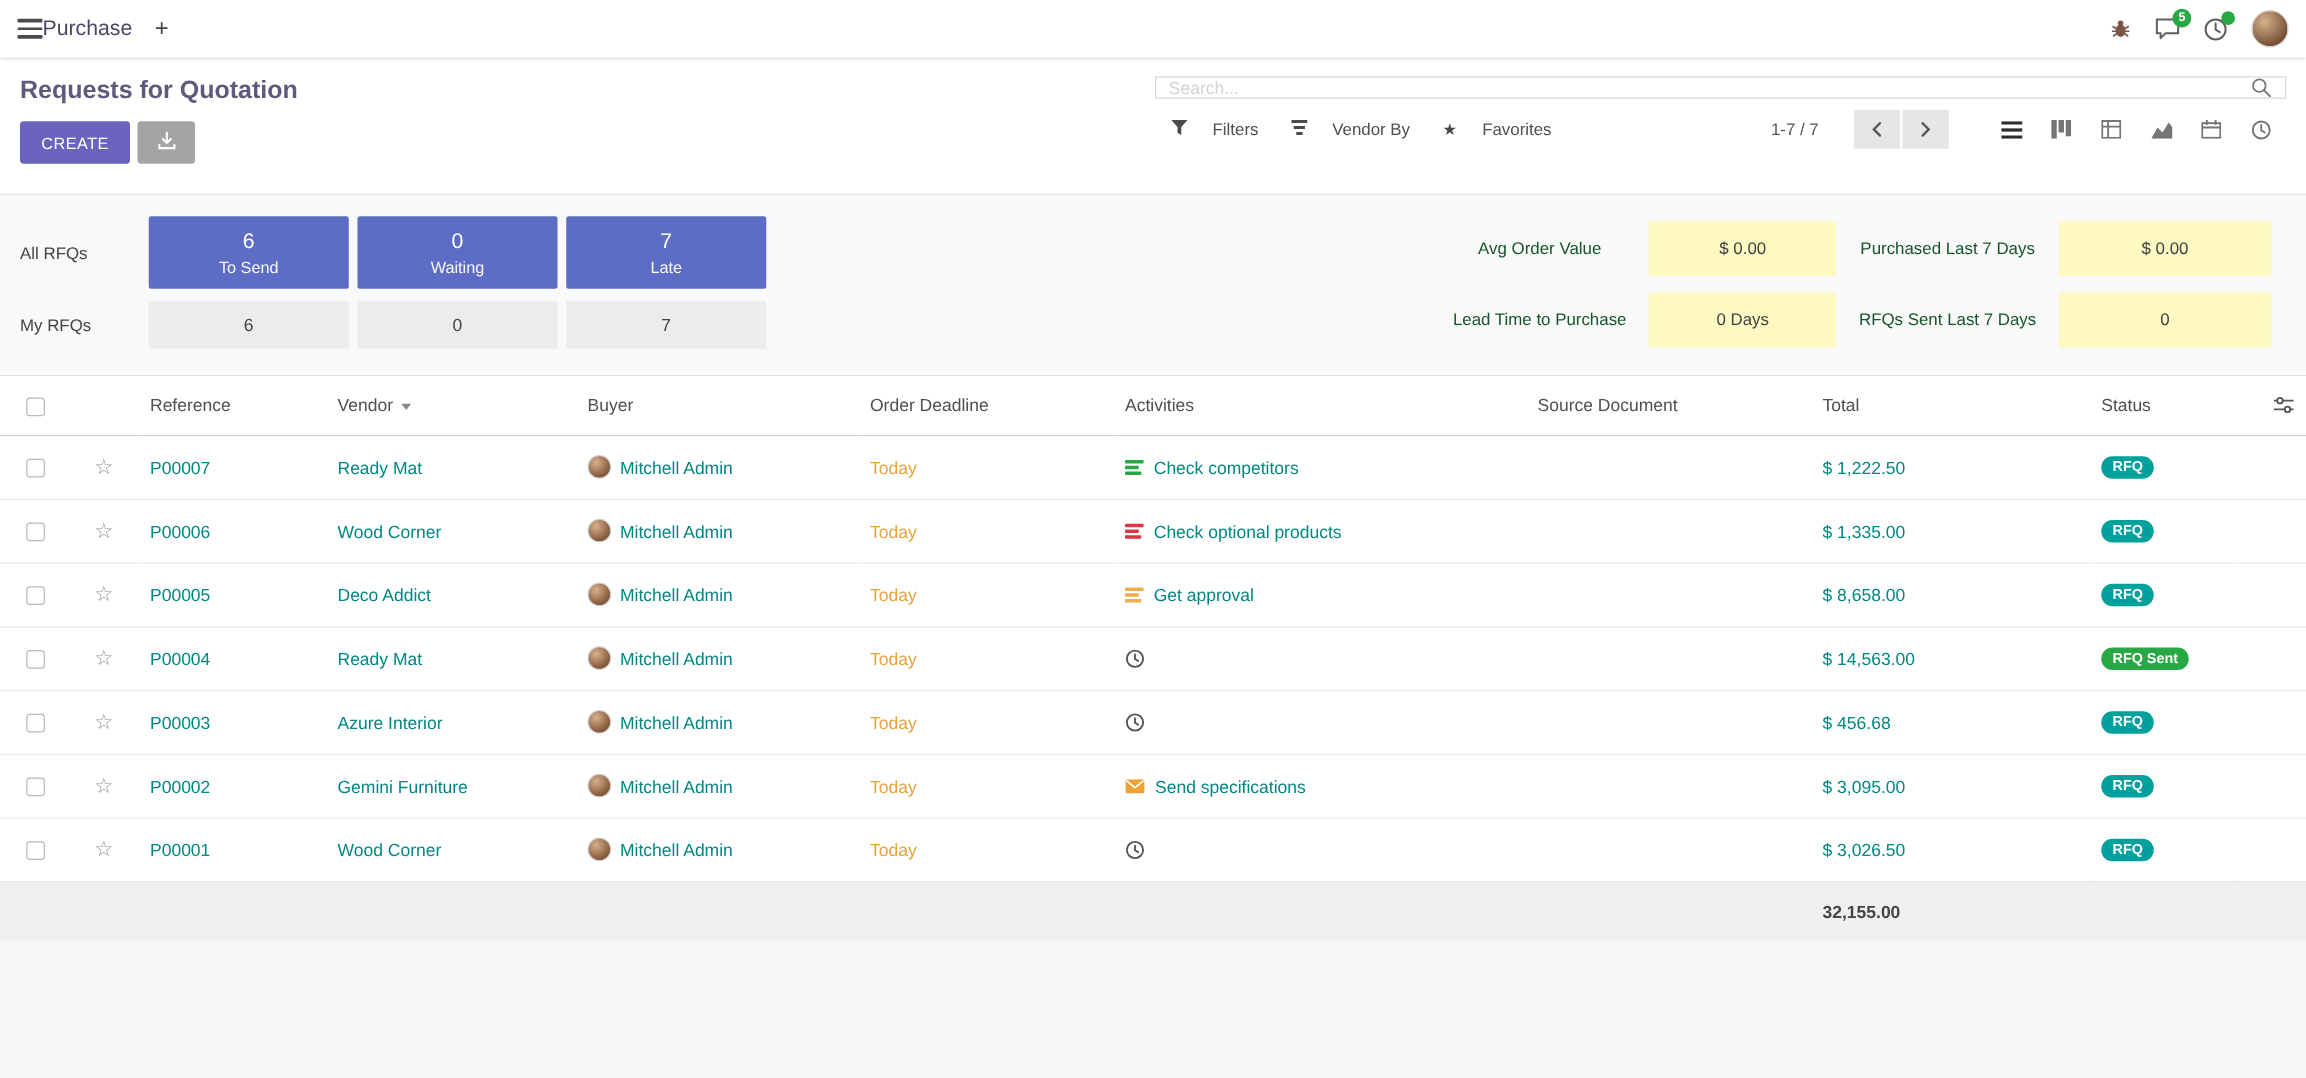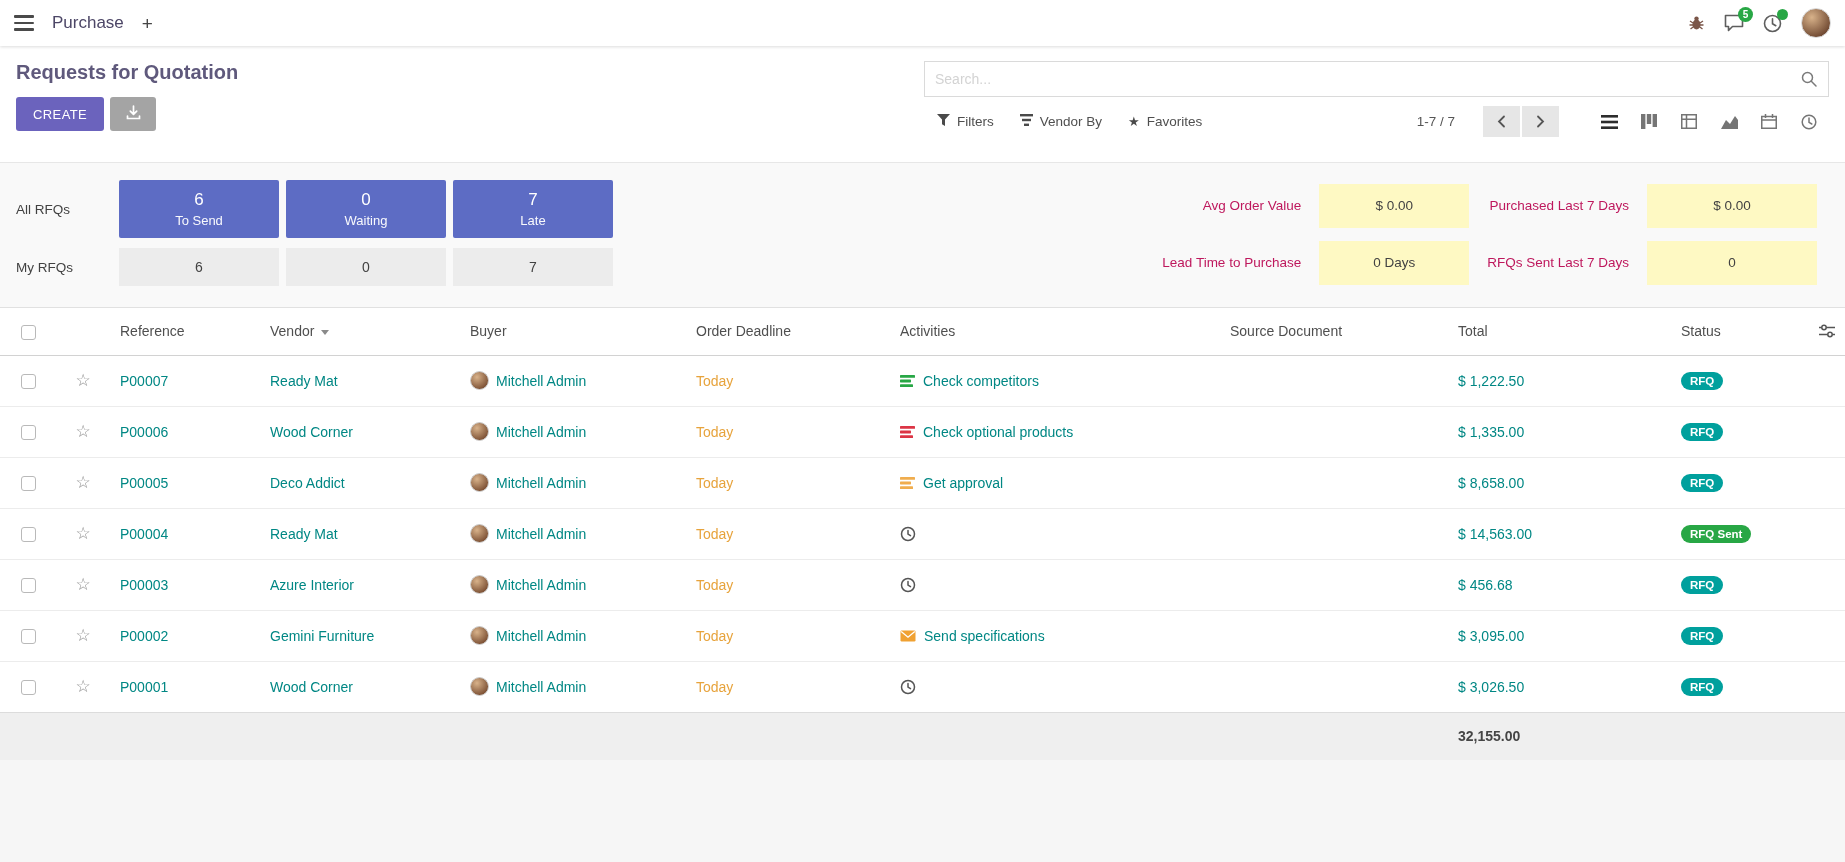--- a/index.html
+++ b/index.html
@@ -3,59 +3,59 @@
 <meta charset="utf-8">
 <style>
   *{margin:0;padding:0;box-sizing:border-box}
   html,body{width:1845px;height:862px;font-family:"Liberation Sans",sans-serif;background:#f6f6f6;overflow:hidden}
   :root{--brand:#6b63bd;--card:#5d6cc4;--link:#008784;--warning:#e7a33c}
 
   
   .nav{height:46px;background:#fff;display:flex;align-items:center;padding:0 14px;box-shadow:0 1px 3px rgba(0,0,0,.14);position:relative;z-index:5}
   .hamburger{width:20px;display:flex;flex-direction:column;gap:4px;cursor:pointer}
   .hamburger span{height:2.5px;background:#4a4a4a;border-radius:1px}
-  .app-name{margin-left:18px;font-size:17px;color:#4c4666;font-weight:500;cursor:pointer}
+  .app-name{margin-left:0;font-size:17px;color:#4c4666;font-weight:500;cursor:pointer}
   .plus-icon{margin-left:18px;font-size:19px;color:#454545;cursor:pointer;line-height:1}
   .nav-right{margin-left:auto;display:flex;align-items:center;gap:19px}
   .nav-icon{position:relative;display:flex;align-items:center;justify-content:center;cursor:pointer}
   .badge{position:absolute;top:-7px;right:-9px;min-width:15px;height:15px;border-radius:8px;background:#28a745;color:#fff;font-size:10px;display:flex;align-items:center;justify-content:center;padding:0 3px;font-weight:700}
   .dot-badge{position:absolute;top:-5px;right:-6px;width:11px;height:11px;border-radius:50%;background:#28a745}
   .avatar{width:30px;height:30px;border-radius:50%;background:radial-gradient(circle at 35% 30%,#d8b28a,#6e4730 78%);border:1px solid #d8d8d8;cursor:pointer}
 
   
   .cp{background:#fff;padding:15px 16px 24px;display:flex;justify-content:space-between;align-items:flex-start}
   .cp-title{font-size:20px;color:#5f597c;font-weight:700;margin-bottom:13px}
   .cp-buttons{display:flex;gap:6px}
   .btn-create{background:var(--brand);color:#fff;font-size:13px;font-weight:500;letter-spacing:.4px;border:none;padding:0 17px;height:34px;border-radius:3px;cursor:pointer;font-family:inherit}
   .btn-download{background:#a4a4a4;width:46px;height:34px;border:none;border-radius:3px;display:flex;align-items:center;justify-content:center;cursor:pointer}
   .cp-right{width:905px}
-  .search-box{height:36px;border:1px solid #dadada;background:#fff;display:flex;align-items:center}
+  .search-box{height:18px;border:1px solid #dadada;background:#fff;display:flex;align-items:center}
   .search-input{flex:1;border:none;outline:none;font-size:14px;color:#333;padding:0 10px;font-family:inherit;background:transparent}
   .search-input::placeholder{color:#d3d3d3}
   .search-icon{padding:0 11px;display:flex;cursor:pointer}
   .cp-tools{display:flex;align-items:center;margin-top:8px;height:33px}
-  .tool-btn{display:flex;align-items:center;gap:7px;font-size:13.5px;color:#4f4f4f;background:none;border:none;padding:6px 13px;cursor:pointer;font-family:inherit}
+  .tool-btn{display:flex;align-items:center;gap:20px;font-size:13.5px;color:#4f4f4f;background:none;border:none;padding:6px 13px;cursor:pointer;font-family:inherit}
   .fav-star{font-size:13px;color:#4a4a4a}
   .pager{margin-left:auto;font-size:13.5px;color:#555;margin-right:28px}
   .pager-btn{width:37px;height:31px;background:#e6e6e6;border:none;color:#555;cursor:pointer;display:flex;align-items:center;justify-content:center}
   .pager-btn+.pager-btn{margin-left:2px}
   .views{display:flex;margin-left:30px}
   .view-btn{width:40px;height:31px;display:flex;align-items:center;justify-content:center;background:none;border:none;cursor:pointer;color:#757575}
   .view-btn.active{color:#2d2d2d}
 
   
   .dash{background:#f9f9f9;border-top:1px solid #e7e7e7;border-bottom:1px solid #e1e1e1;padding:16px 16px 20px;display:flex;justify-content:space-between}
   .dash-left{display:grid;grid-template-columns:96px 160px 160px 160px;column-gap:7px;row-gap:8px;align-items:center}
   .dash-label{font-size:13.5px;color:#424242}
   .card{height:58px;background:var(--card);border-radius:2px;color:#fff;text-align:center;cursor:pointer;display:flex;flex-direction:column;justify-content:center;gap:3px}
   .card-value{font-size:17px}
   .card-label{font-size:13px;opacity:.96}
   .my-cell{height:38px;background:#ececec;display:flex;align-items:center;justify-content:center;font-size:14px;color:#424242;cursor:pointer}
   .dash-right{display:grid;grid-template-columns:auto 150px auto 170px;grid-template-rows:49px 49px;column-gap:18px;row-gap:8px;align-items:center;margin-right:12px;padding-top:2px}
-  .kpi-label{font-size:13.5px;color:#be185d;text-align:right}
+  .kpi-label{font-size:13.5px;color:#14532d;text-align:center}
   .kpi-value{height:44px;background:#fef9c3;display:flex;align-items:center;justify-content:center;font-size:13.5px;color:#424242}
 
   
   .list{background:#fff}
   table{width:100%;border-collapse:collapse;table-layout:fixed}
   th{font-size:14px;color:#4f4f4f;font-weight:500;text-align:left;padding:0 10px;height:47px;border-bottom:1px solid #d2d2d2;background:#fff;cursor:pointer;white-space:nowrap}
   td{font-size:14px;color:#4c4c4c;padding:0 10px;height:51px;border-top:1px solid #ececec;vertical-align:middle;white-space:nowrap;overflow:hidden}
   tbody tr:first-child td{border-top:none}
   tbody tr{cursor:pointer}
   .c-center{text-align:center}

